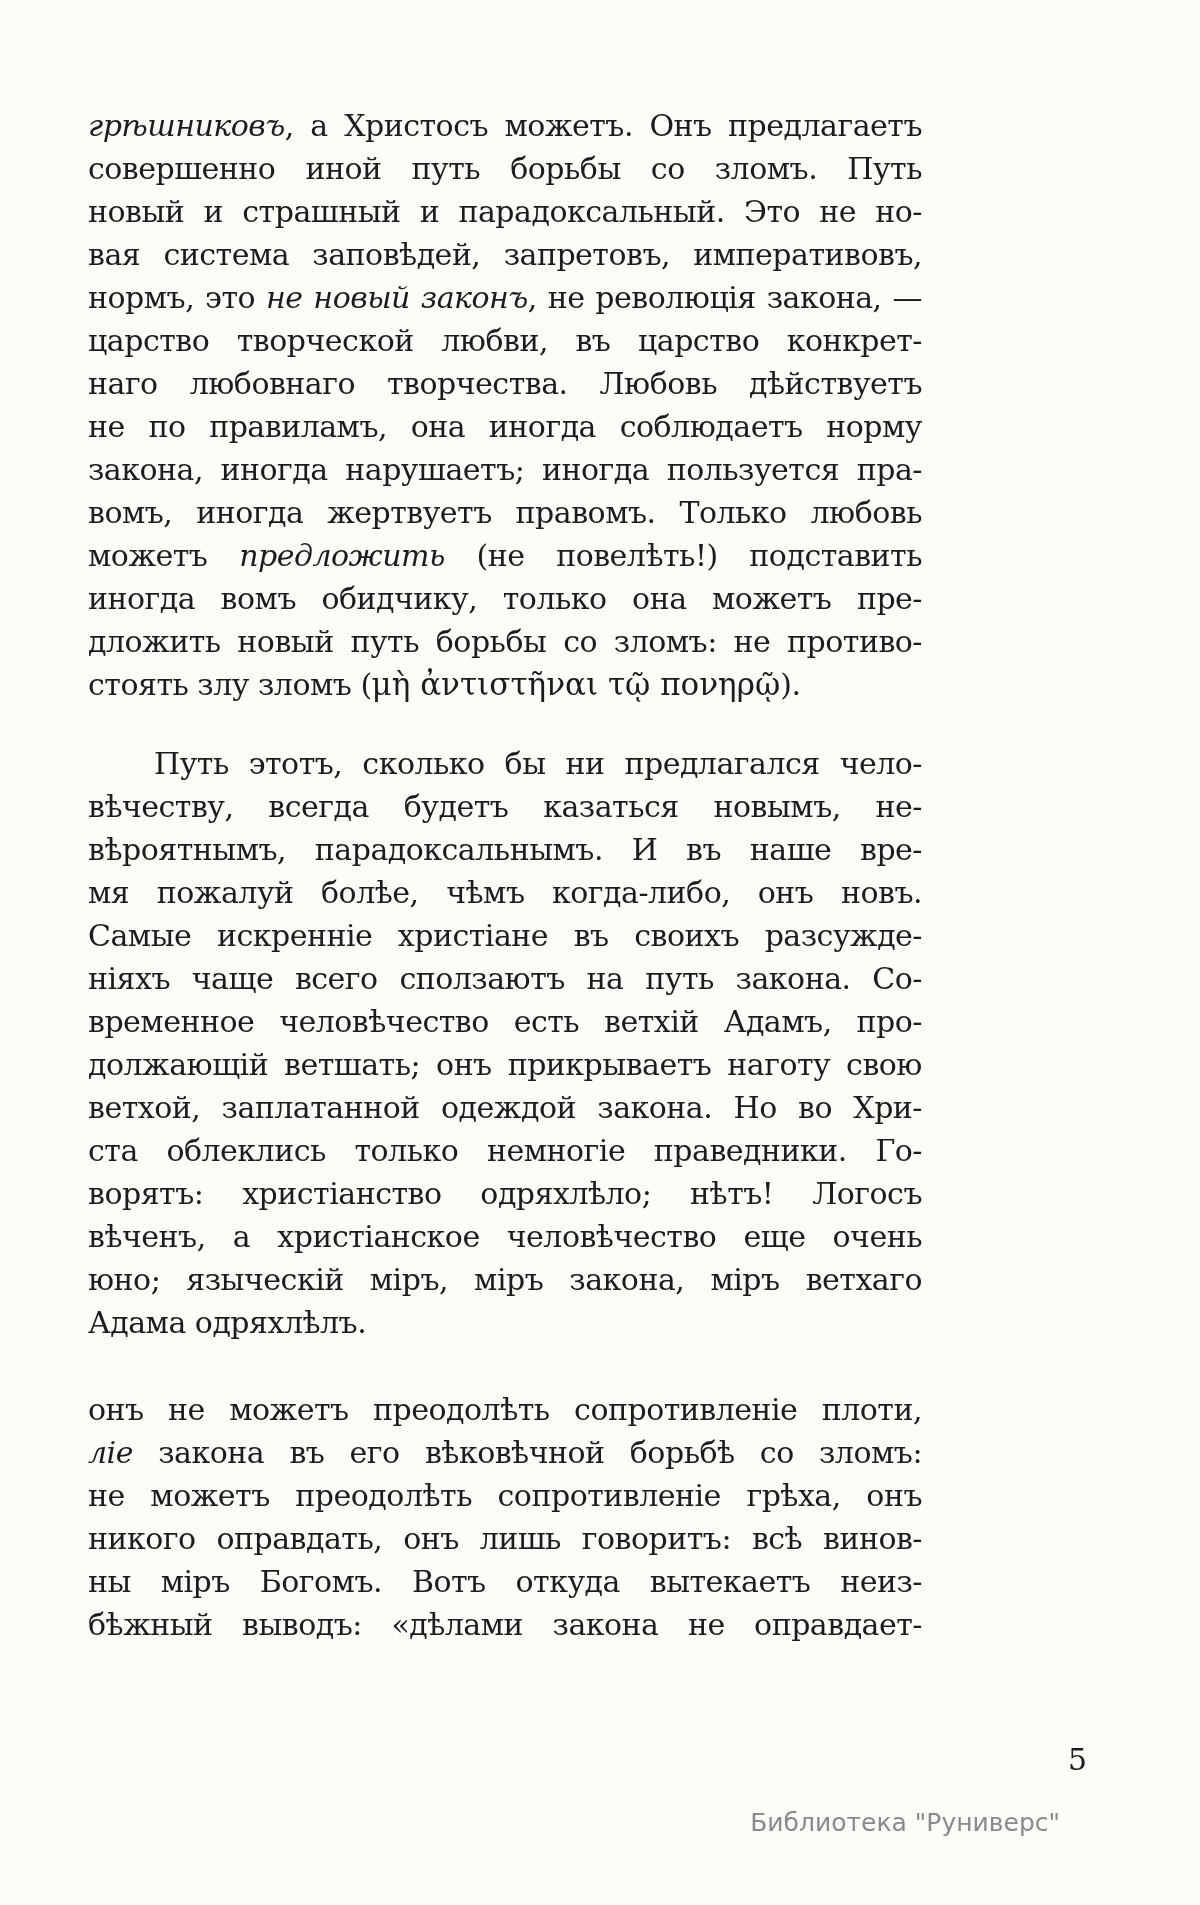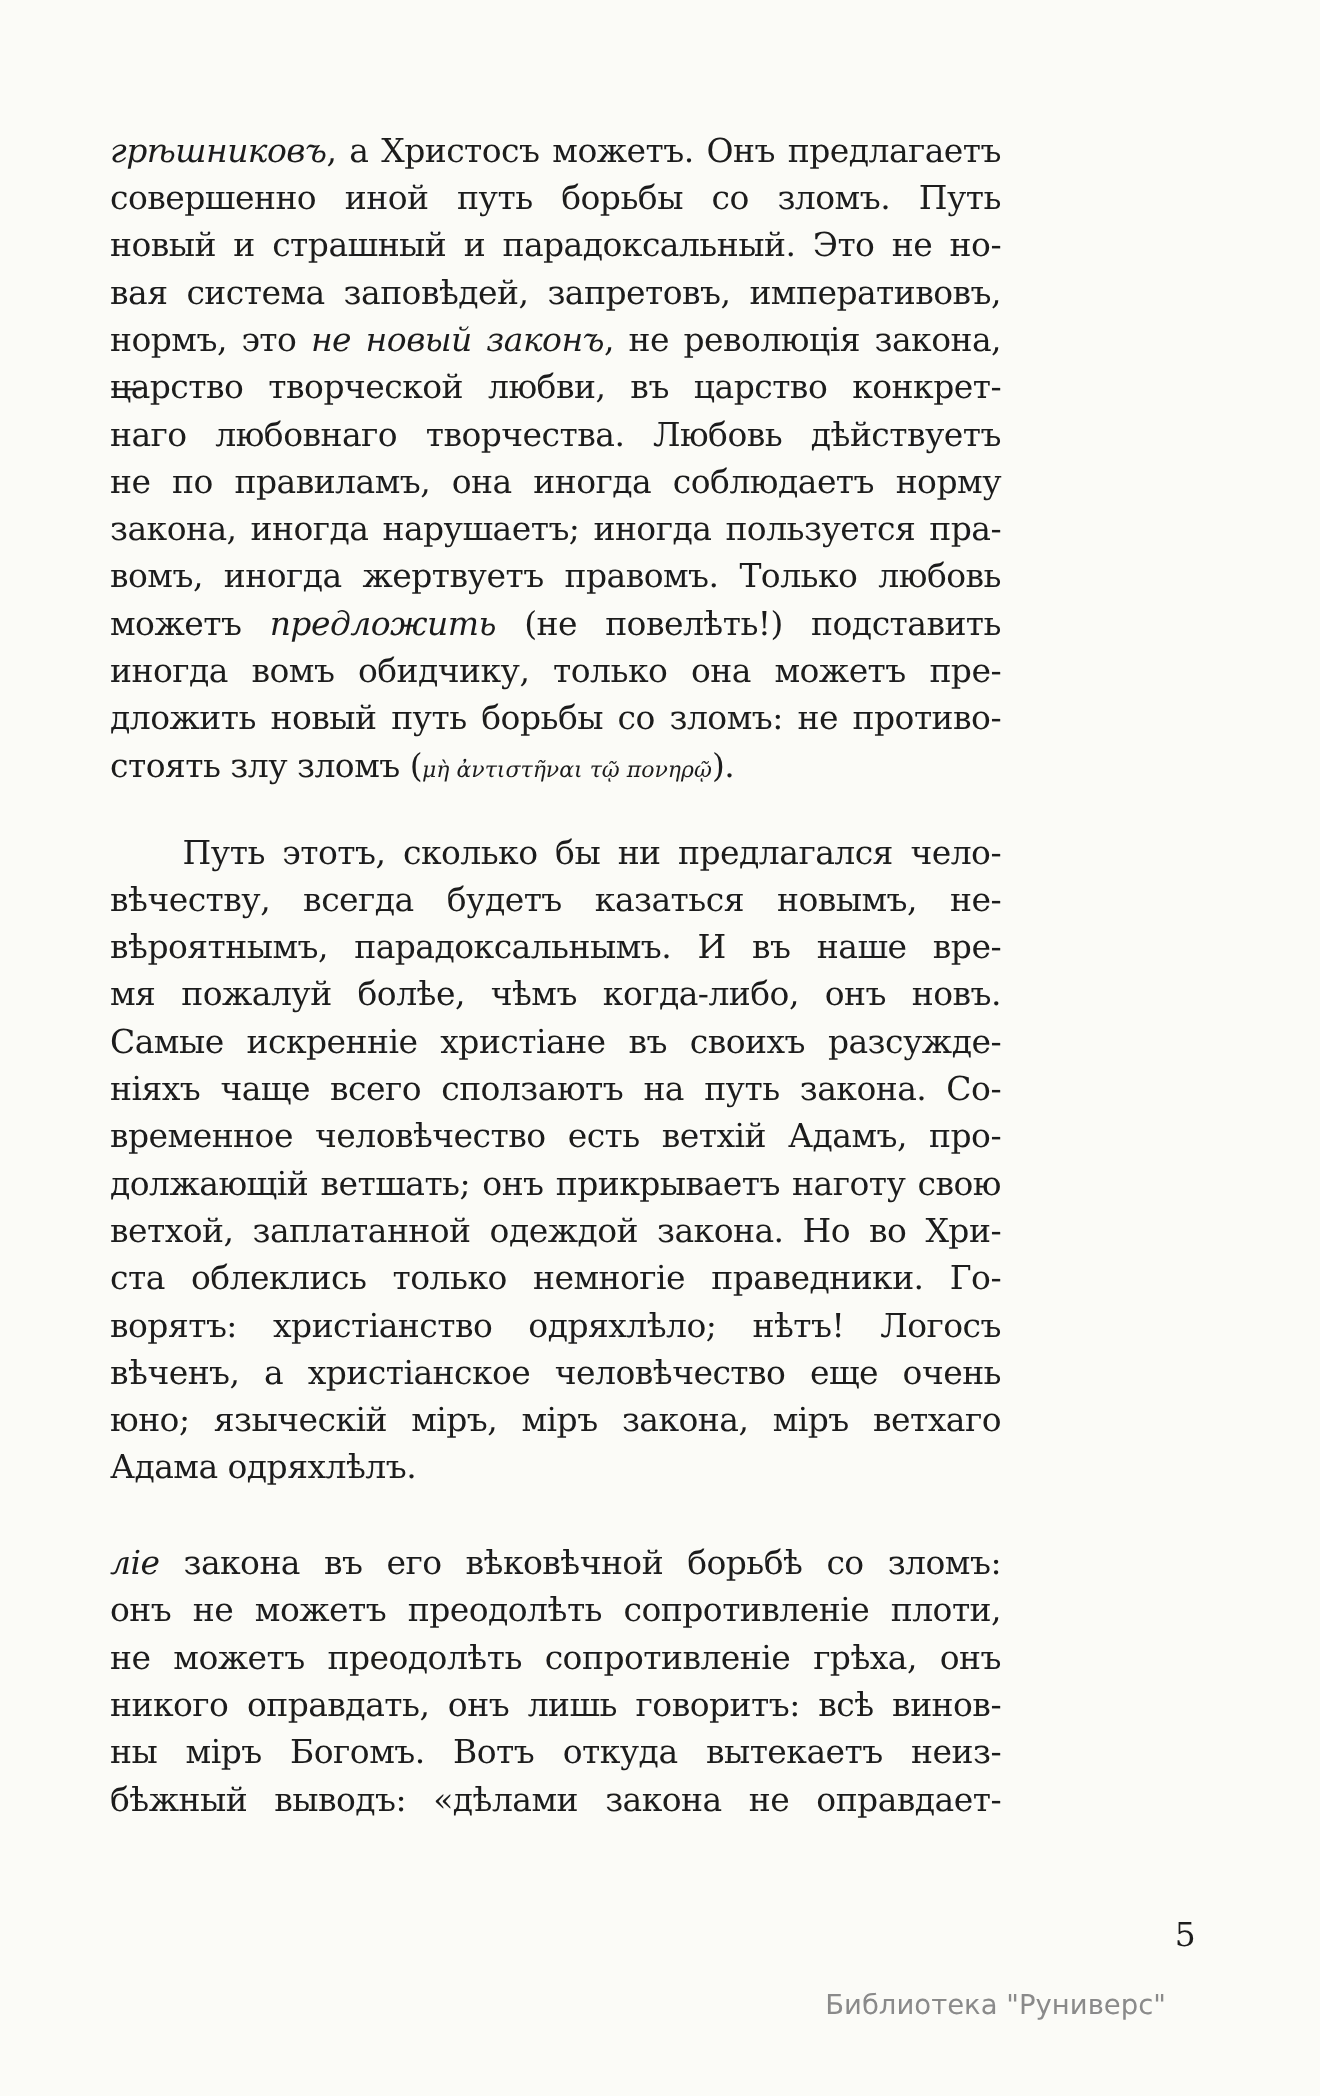--- a/index.html
+++ b/index.html
@@ -18,41 +18,40 @@
   .text-block {
     position: absolute;
     left: 88px;
     top: 104px;
     width: 834px;
     font-size: 30px;
     letter-spacing: -0.5px;
     line-height: 43px;
   }
 
-  .para { margin: 12px; }
+  .para { margin: 0; }
   .para + .para { margin-top: 36px; }
   .para.p3 { margin-top: 44px; }
 
   .line {
     text-align: justify;
     text-align-last: justify;
     white-space: normal;
     height: 43px;
   }
   .line.last {
     text-align-last: left;
   }
   .line.indent {
     text-indent: 66px;
   }
 
   .it { font-style: italic; }
   .greek {
-    font-style: italic;
-    font-size: 20px;
+    font-size: 31px;
     letter-spacing: 0;
   }
 
   .page-number {
     position: absolute;
     left: 1068px;
     top: 1742px;
     font-size: 30px;
     color: #1c1c1c;
   }
@@ -97,22 +96,22 @@
         <div class="line"><span>временное человѣчество есть ветхій Адамъ, про-</span></div>
         <div class="line"><span>должающій ветшать; онъ прикрываетъ наготу свою</span></div>
         <div class="line"><span>ветхой, заплатанной одеждой закона. Но во Хри-</span></div>
         <div class="line"><span>ста облеклись только немногіе праведники.  Го-</span></div>
         <div class="line"><span>ворятъ: христіанство одряхлѣло; нѣтъ! Логосъ</span></div>
         <div class="line"><span>вѣченъ, а христіанское человѣчество еще очень</span></div>
         <div class="line"><span>юно; языческій міръ, міръ закона, міръ ветхаго</span></div>
         <div class="line last"><span>Адама одряхлѣлъ.</span></div>
       </div>
       <div class="para p3">
+        <div class="line"><span>онъ не можетъ преодолѣть сопротивленіе плоти,</span></div>
         <div class="line"><span class="it">ліе</span><span> закона въ его вѣковѣчной борьбѣ со зломъ:</span></div>
-        <div class="line"><span>онъ не можетъ преодолѣть сопротивленіе плоти,</span></div>
         <div class="line"><span>не можетъ преодолѣть сопротивленіе грѣха, онъ</span></div>
         <div class="line"><span>никого оправдать, онъ лишь говоритъ: всѣ винов-</span></div>
         <div class="line"><span>ны міръ Богомъ. Вотъ откуда вытекаетъ  неиз-</span></div>
         <div class="line"><span>бѣжный выводъ:  «дѣлами закона не оправдает-</span></div>
       </div>
     </div>
   <div class="page-number">5</div>
   <div class="watermark">Библиотека "Руниверс"</div>
 </div>
 

